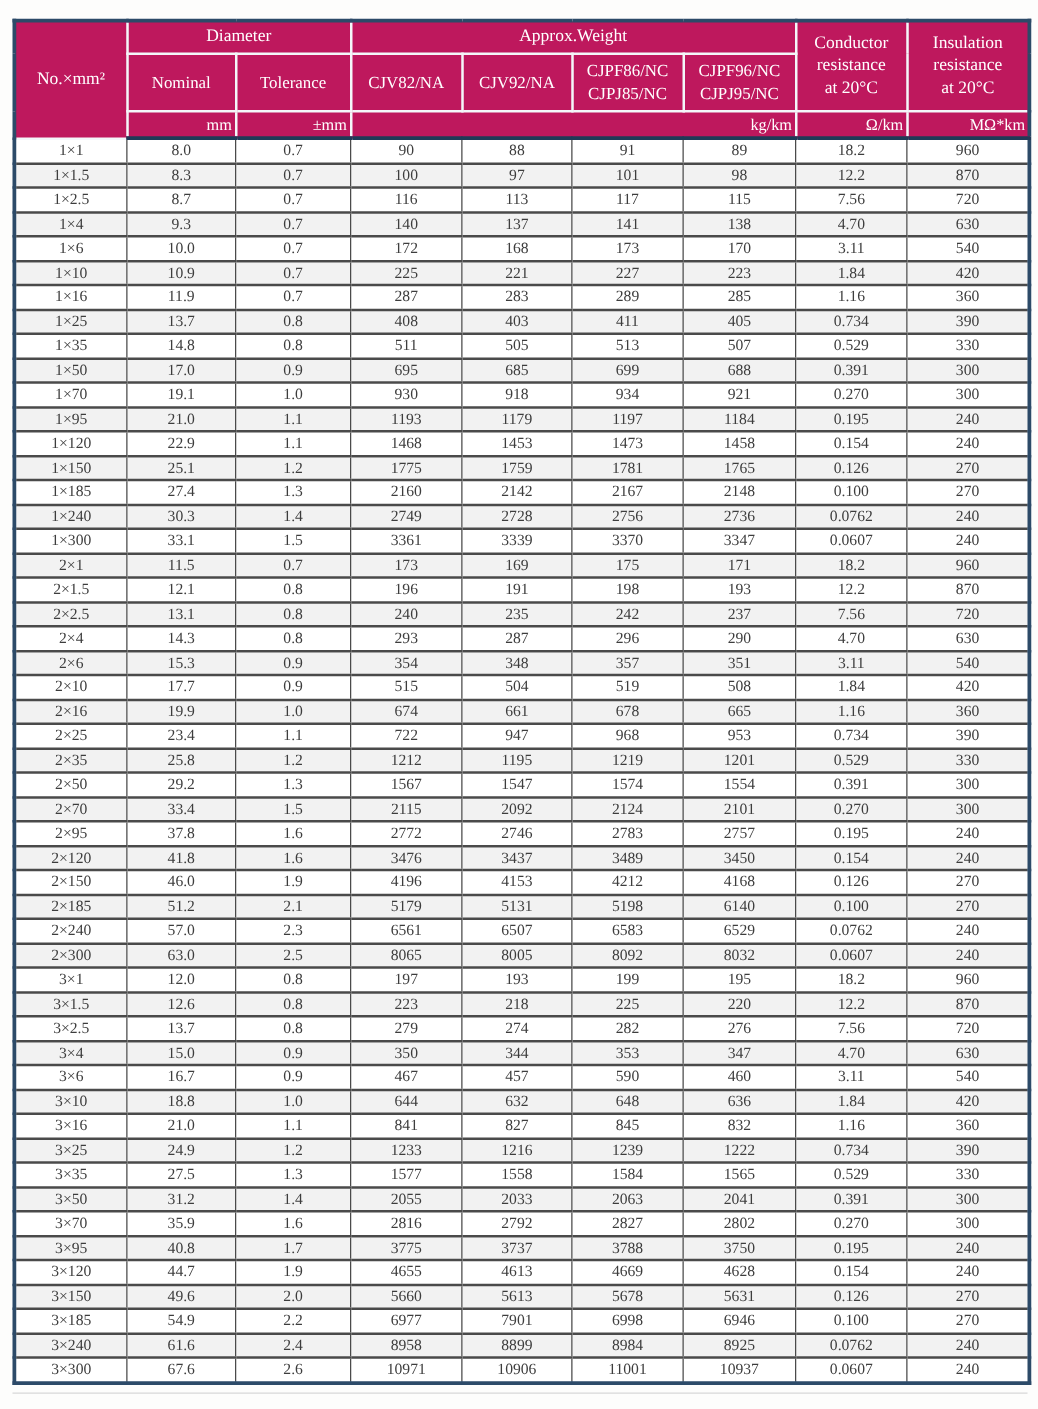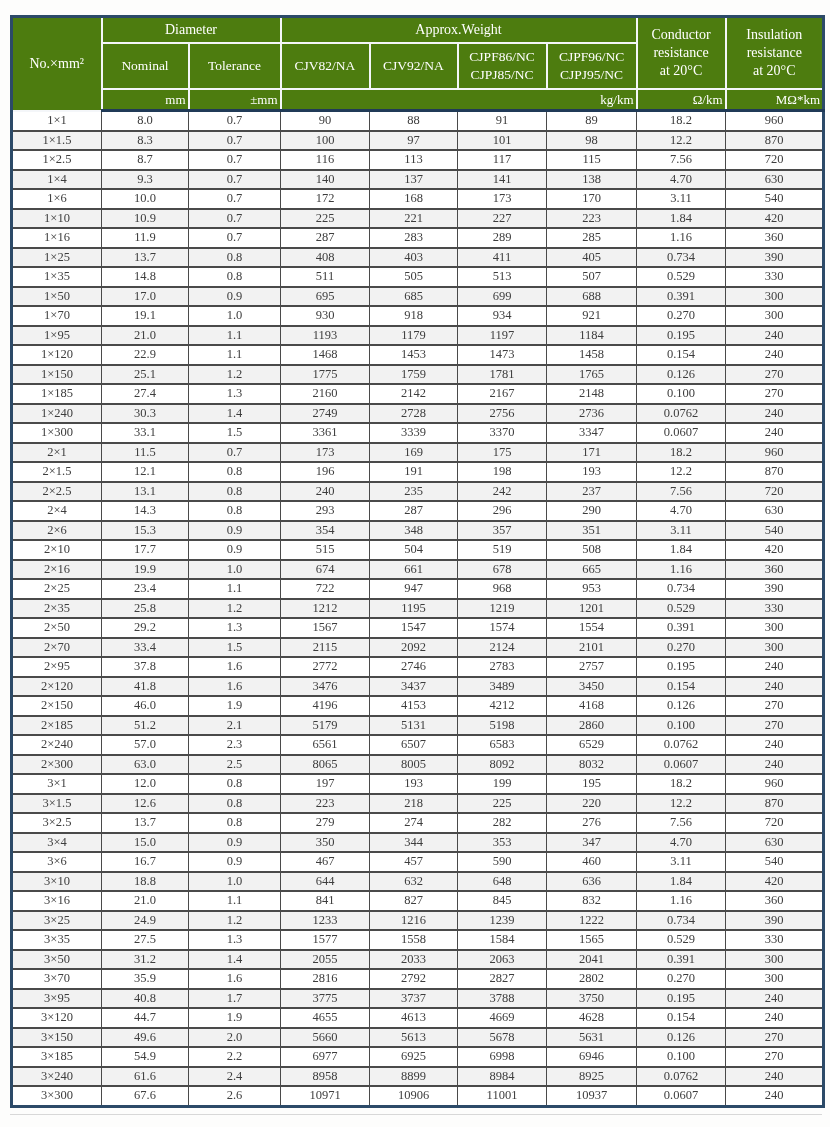--- a/index.html
+++ b/index.html
@@ -12,21 +12,21 @@
   .page{position:relative;width:830px;height:1127px;background:#fdfdfc;}
 
   table.spec{
     position:absolute;left:10px;top:15px;width:812px;
     border-collapse:collapse;table-layout:fixed;
     border:3px solid #2c4a68;
   }
 
   
   thead th{
-    background:#4d7c0f;
+    background:#be185d;
     color:#ffffff;
     font-weight:normal;
     border:2px solid #f4f6f9;
     text-align:center;vertical-align:middle;
     padding:0 2px;
   }
   thead tr.h1 th{height:24px;font-size:14px;}
   thead tr.h2 th{height:44px;font-size:13.5px;}
   thead tr.h3 th{height:19px;font-size:13px;text-align:right;}
   thead tr.h3 th{border-bottom:3px solid #203a57;}
@@ -442,21 +442,21 @@
           <td>0.126</td>
           <td>270</td>
         </tr>
         <tr class="alt">
           <td>2×185</td>
           <td>51.2</td>
           <td>2.1</td>
           <td>5179</td>
           <td>5131</td>
           <td>5198</td>
-          <td>2860</td>
+          <td>6140</td>
           <td>0.100</td>
           <td>270</td>
         </tr>
         <tr>
           <td>2×240</td>
           <td>57.0</td>
           <td>2.3</td>
           <td>6561</td>
           <td>6507</td>
           <td>6583</td>
@@ -627,21 +627,21 @@
           <td>5678</td>
           <td>5631</td>
           <td>0.126</td>
           <td>270</td>
         </tr>
         <tr>
           <td>3×185</td>
           <td>54.9</td>
           <td>2.2</td>
           <td>6977</td>
-          <td>6925</td>
+          <td>7901</td>
           <td>6998</td>
           <td>6946</td>
           <td>0.100</td>
           <td>270</td>
         </tr>
         <tr class="alt">
           <td>3×240</td>
           <td>61.6</td>
           <td>2.4</td>
           <td>8958</td>

